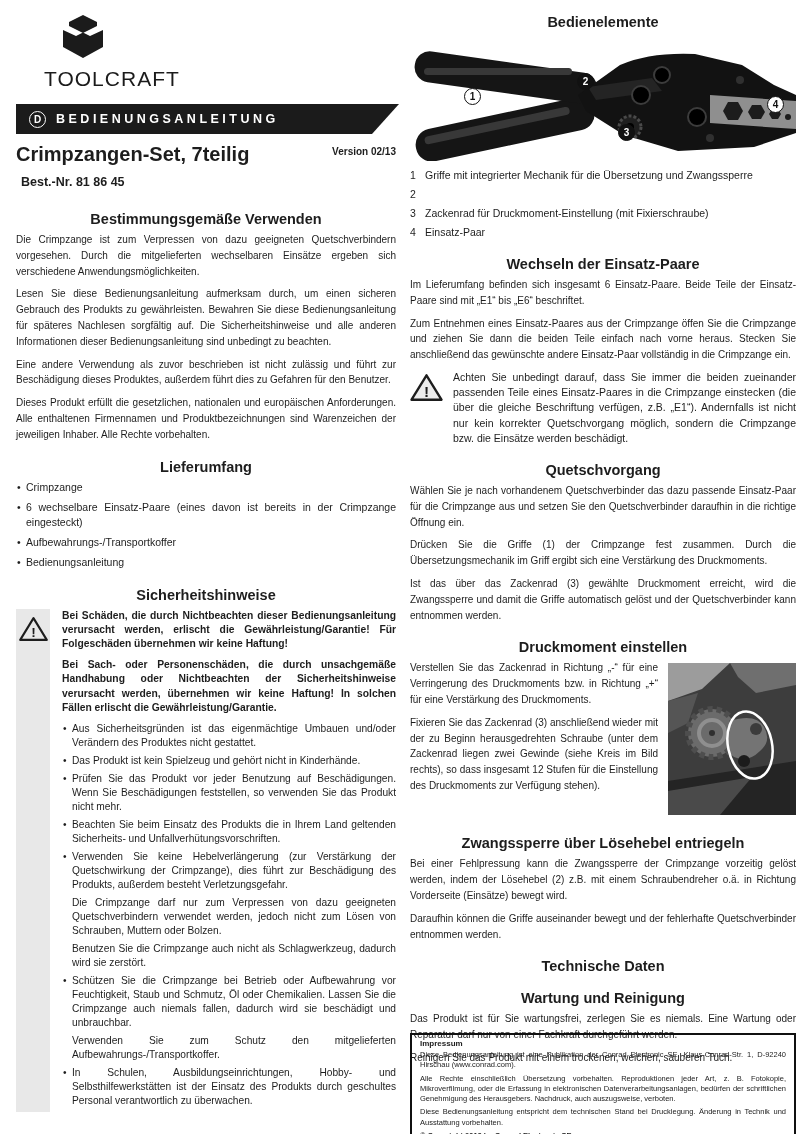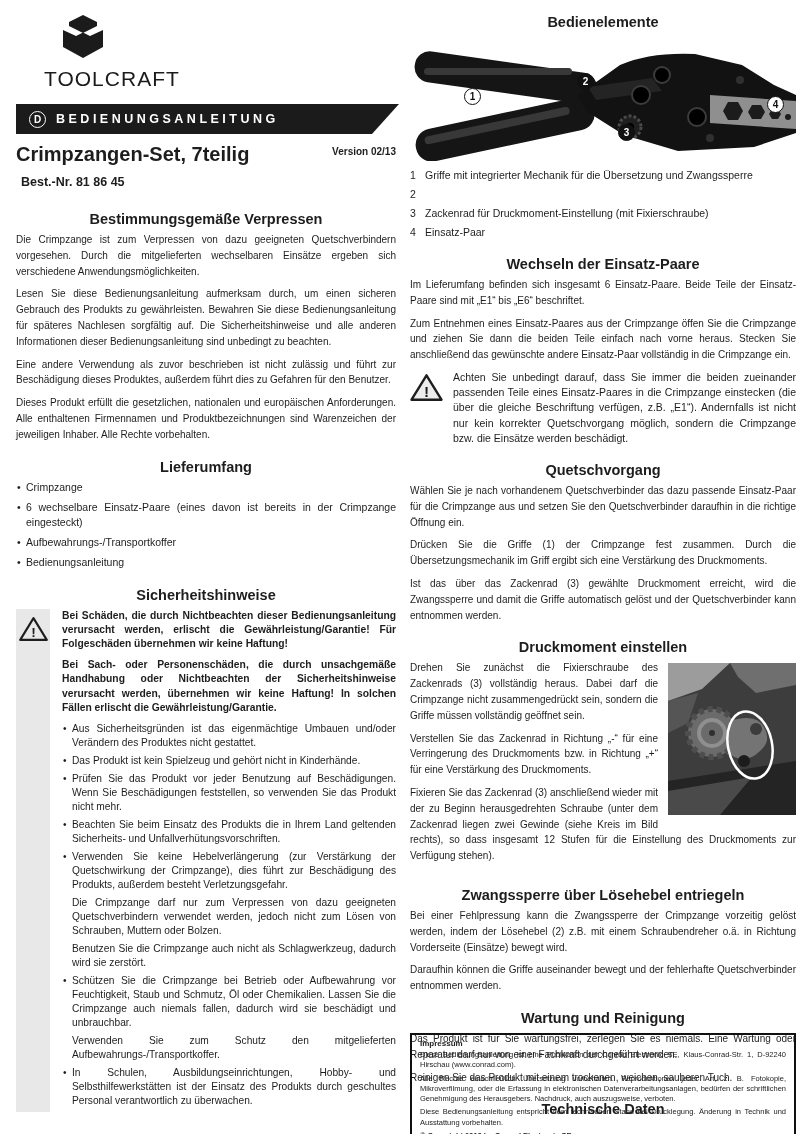--- a/index.html
+++ b/index.html
@@ -94,21 +94,21 @@
     <span class="banner-label">BEDIENUNGSANLEITUNG</span>
   </div>
 
   <div class="title-row">
     <div class="doc-title">Crimpzangen-Set, 7teilig</div>
     <div class="version">Version 02/13</div>
   </div>
   <div class="order-no">Best.-Nr. 81 86 45</div>
 
   <div>
-    <div class="section-h" style="margin-top:22px">Bestimmungsgemäße Verpressen</div>
+    <div class="section-h" style="margin-top:22px">Bestimmungsgemäße Verwenden</div>
     <p class="body-p">Die Crimpzange ist zum Verpressen von dazu geeigneten Quetschverbindern vorgesehen. Durch die mitgelieferten wechselbaren Einsätze ergeben sich verschiedene Anwendungsmöglichkeiten.</p>
     <p class="body-p">Lesen Sie diese Bedienungsanleitung aufmerksam durch, um einen sicheren Gebrauch des Produkts zu gewährleisten. Bewahren Sie diese Bedienungsanleitung für späteres Nachlesen sorgfältig auf. Die Sicherheitshinweise und alle anderen Informationen dieser Bedienungsanleitung sind unbedingt zu beachten.</p>
     <p class="body-p">Eine andere Verwendung als zuvor beschrieben ist nicht zulässig und führt zur Beschädigung dieses Produktes, außerdem führt dies zu Gefahren für den Benutzer.</p>
     <p class="body-p">Dieses Produkt erfüllt die gesetzlichen, nationalen und europäischen Anforderungen. Alle enthaltenen Firmennamen und Produktbezeichnungen sind Warenzeichen der jeweiligen Inhaber. Alle Rechte vorbehalten.</p>
   </div>
 
   <div>
     <div class="section-h">Lieferumfang</div>
     <ul class="bullets">
       <li class="dot">Crimpzange</li>
@@ -246,40 +246,39 @@
       <polygon points="0,128 84,114 52,152 0,152" fill="#6a6a6a" opacity="0.55"></polygon>
       <circle cx="44" cy="70" r="24" fill="#6b6b6b"></circle>
       <circle cx="44" cy="70" r="24" fill="none" stroke="#4e4e4e" stroke-width="6" stroke-dasharray="5 4"></circle>
       <circle cx="44" cy="70" r="13" fill="none" stroke="#8f8f8f" stroke-width="4"></circle>
       <circle cx="44" cy="70" r="3" fill="#2f2f2f"></circle>
       <path d="M62 58 Q88 50 96 64 Q104 78 92 88 Q80 100 66 94 Q56 88 58 74 Z" fill="#747474"></path>
       <circle cx="88" cy="66" r="6" fill="#3c3c3c"></circle>
       <circle cx="76" cy="98" r="6" fill="#1c1c1c"></circle>
       <ellipse cx="82" cy="82" rx="22" ry="34" fill="none" stroke="#ffffff" stroke-width="2.5" transform="rotate(-12 82 82)"></ellipse>
     </svg>
-    <p class="body-p">Drehen Sie zunächst die Fixierschraube des Zackenrads (3) vollständig heraus. Dabei darf die Crimpzange nicht zusammengedrückt sein, sondern die Griffe müssen vollständig geöffnet sein.</p>
     <p class="body-p">Verstellen Sie das Zackenrad in Richtung „-“ für eine Verringerung des Druckmoments bzw. in Richtung „+“ für eine Verstärkung des Druckmoments.</p>
     <p class="body-p">Fixieren Sie das Zackenrad (3) anschließend wieder mit der zu Beginn herausgedrehten Schraube (unter dem Zackenrad liegen zwei Gewinde (siehe Kreis im Bild rechts), so dass insgesamt 12 Stufen für die Einstellung des Druckmoments zur Verfügung stehen).</p>
   </div>
 
   <div>
     <div class="section-h">Zwangssperre über Lösehebel entriegeln</div>
     <p class="body-p">Bei einer Fehlpressung kann die Zwangssperre der Crimpzange vorzeitig gelöst werden, indem der Lösehebel (2) z.B. mit einem Schraubendreher o.ä. in Richtung Vorderseite (Einsätze) bewegt wird.</p>
     <p class="body-p">Daraufhin können die Griffe auseinander bewegt und der fehlerhafte Quetschverbinder entnommen werden.</p>
   </div>
 
   <div>
+    <div class="section-h">Technische Daten</div>
+
+  </div>
+
+  <div>
     <div class="section-h">Wartung und Reinigung</div>
     <p class="body-p">Das Produkt ist für Sie wartungsfrei, zerlegen Sie es niemals. Eine Wartung oder Reparatur darf nur von einer Fachkraft durchgeführt werden.</p>
     <p class="body-p">Reinigen Sie das Produkt mit einem trockenen, weichen, sauberen Tuch.</p>
-  </div>
-
-  <div>
-    <div class="section-h">Technische Daten</div>
-
   </div>
 </div>
 
 <div class="imprint">
   <div class="imprint-h">Impressum</div>
   <p>Diese Bedienungsanleitung ist eine Publikation der Conrad Electronic SE, Klaus-Conrad-Str. 1, D-92240 Hirschau (www.conrad.com).</p>
   <p>Alle Rechte einschließlich Übersetzung vorbehalten. Reproduktionen jeder Art, z. B. Fotokopie, Mikroverfilmung, oder die Erfassung in elektronischen Datenverarbeitungsanlagen, bedürfen der schriftlichen Genehmigung des Herausgebers. Nachdruck, auch auszugsweise, verboten.</p>
   <p>Diese Bedienungsanleitung entspricht dem technischen Stand bei Drucklegung. Änderung in Technik und Ausstattung vorbehalten.</p>
   <p class="copyright">© Copyright 2013 by Conrad Electronic SE.</p>
 </div>

